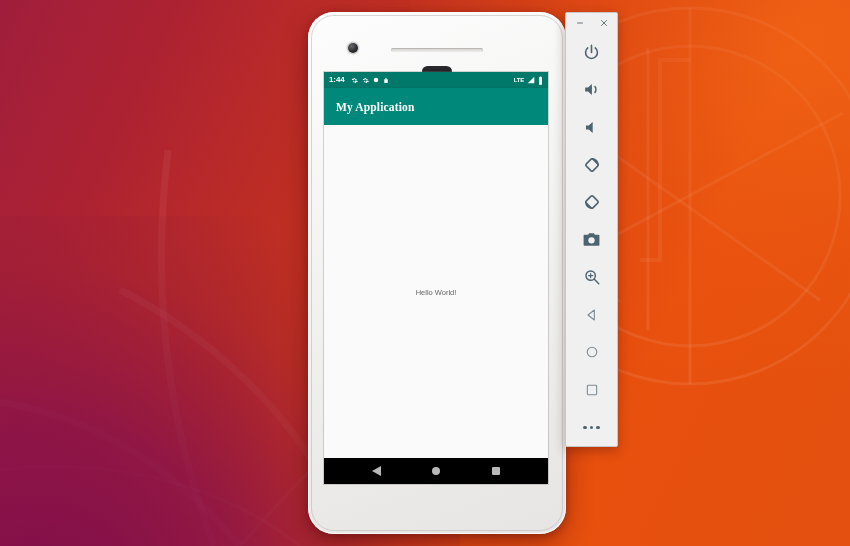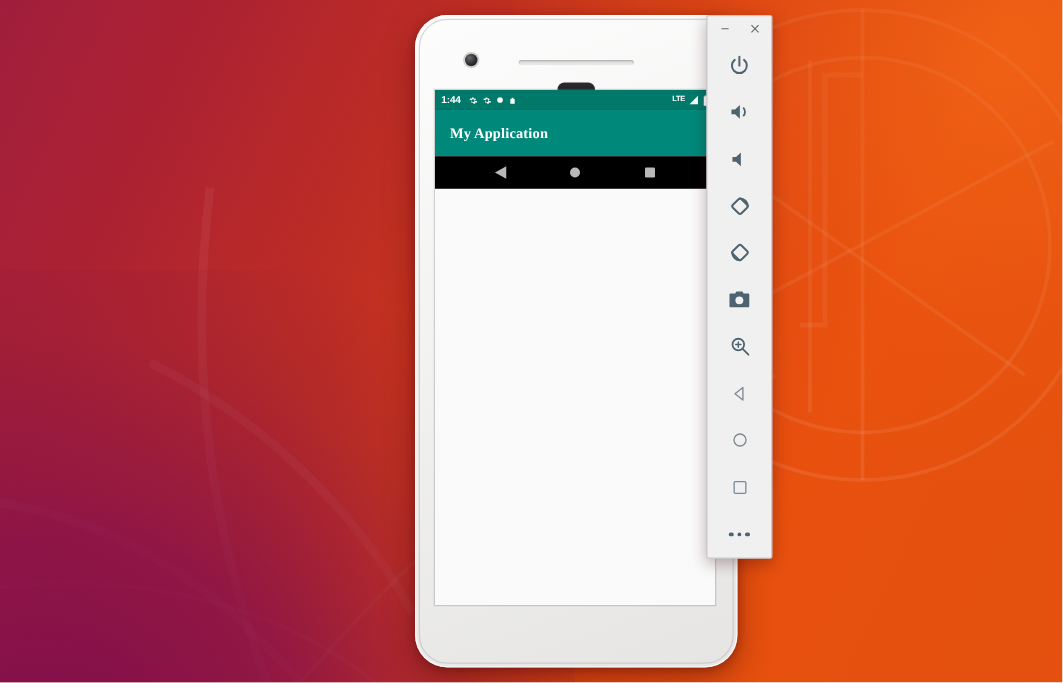--- a/index.html
+++ b/index.html
@@ -51,21 +51,20 @@
   #phone {
     position: absolute;
     left: 308px; top: 12px;
     width: 258px; height: 522px;
     background: linear-gradient(160deg, #fdfdfd 0%, #f2f2f1 45%, #e6e5e4 100%);
     border-radius: 26px;
     box-shadow:
       0 10px 26px rgba(60,0,10,0.38),
       0 2px 7px rgba(60,0,10,0.28),
       inset 0 0 0 1px rgba(255,255,255,0.75);
-    margin-left: 24px;
   }
   #phone-inner-bevel {
     position: absolute; inset: 3px;
     border-radius: 23px;
     border: 1px solid rgba(185,182,180,0.55);
     pointer-events: none;
   }
   #front-camera {
     position: absolute; left: 40px; top: 31px;
     width: 10px; height: 10px; border-radius: 50%;
@@ -294,20 +293,23 @@
           <svg class="sb-ico" width="5" height="9" viewBox="0 0 12 24" fill="#ffffff">
             <path d="M4 1h4v2h2v20H2V3h2z"></path>
           </svg>
         </span>
       </div>
 
       <div id="app-bar">
         <span id="app-bar-title">My Application</span>
       </div>
 
+      <div id="app-content">
+        <span id="hello-text">Hello World!</span>
+      </div>
 
       <div id="nav-bar">
         <span class="navbtn">
           <span id="nav-back-icon"></span>
         </span>
         <span class="navbtn">
           <span id="nav-home-icon"></span>
         </span>
         <span class="navbtn">
           <span id="nav-recents-icon"></span>

